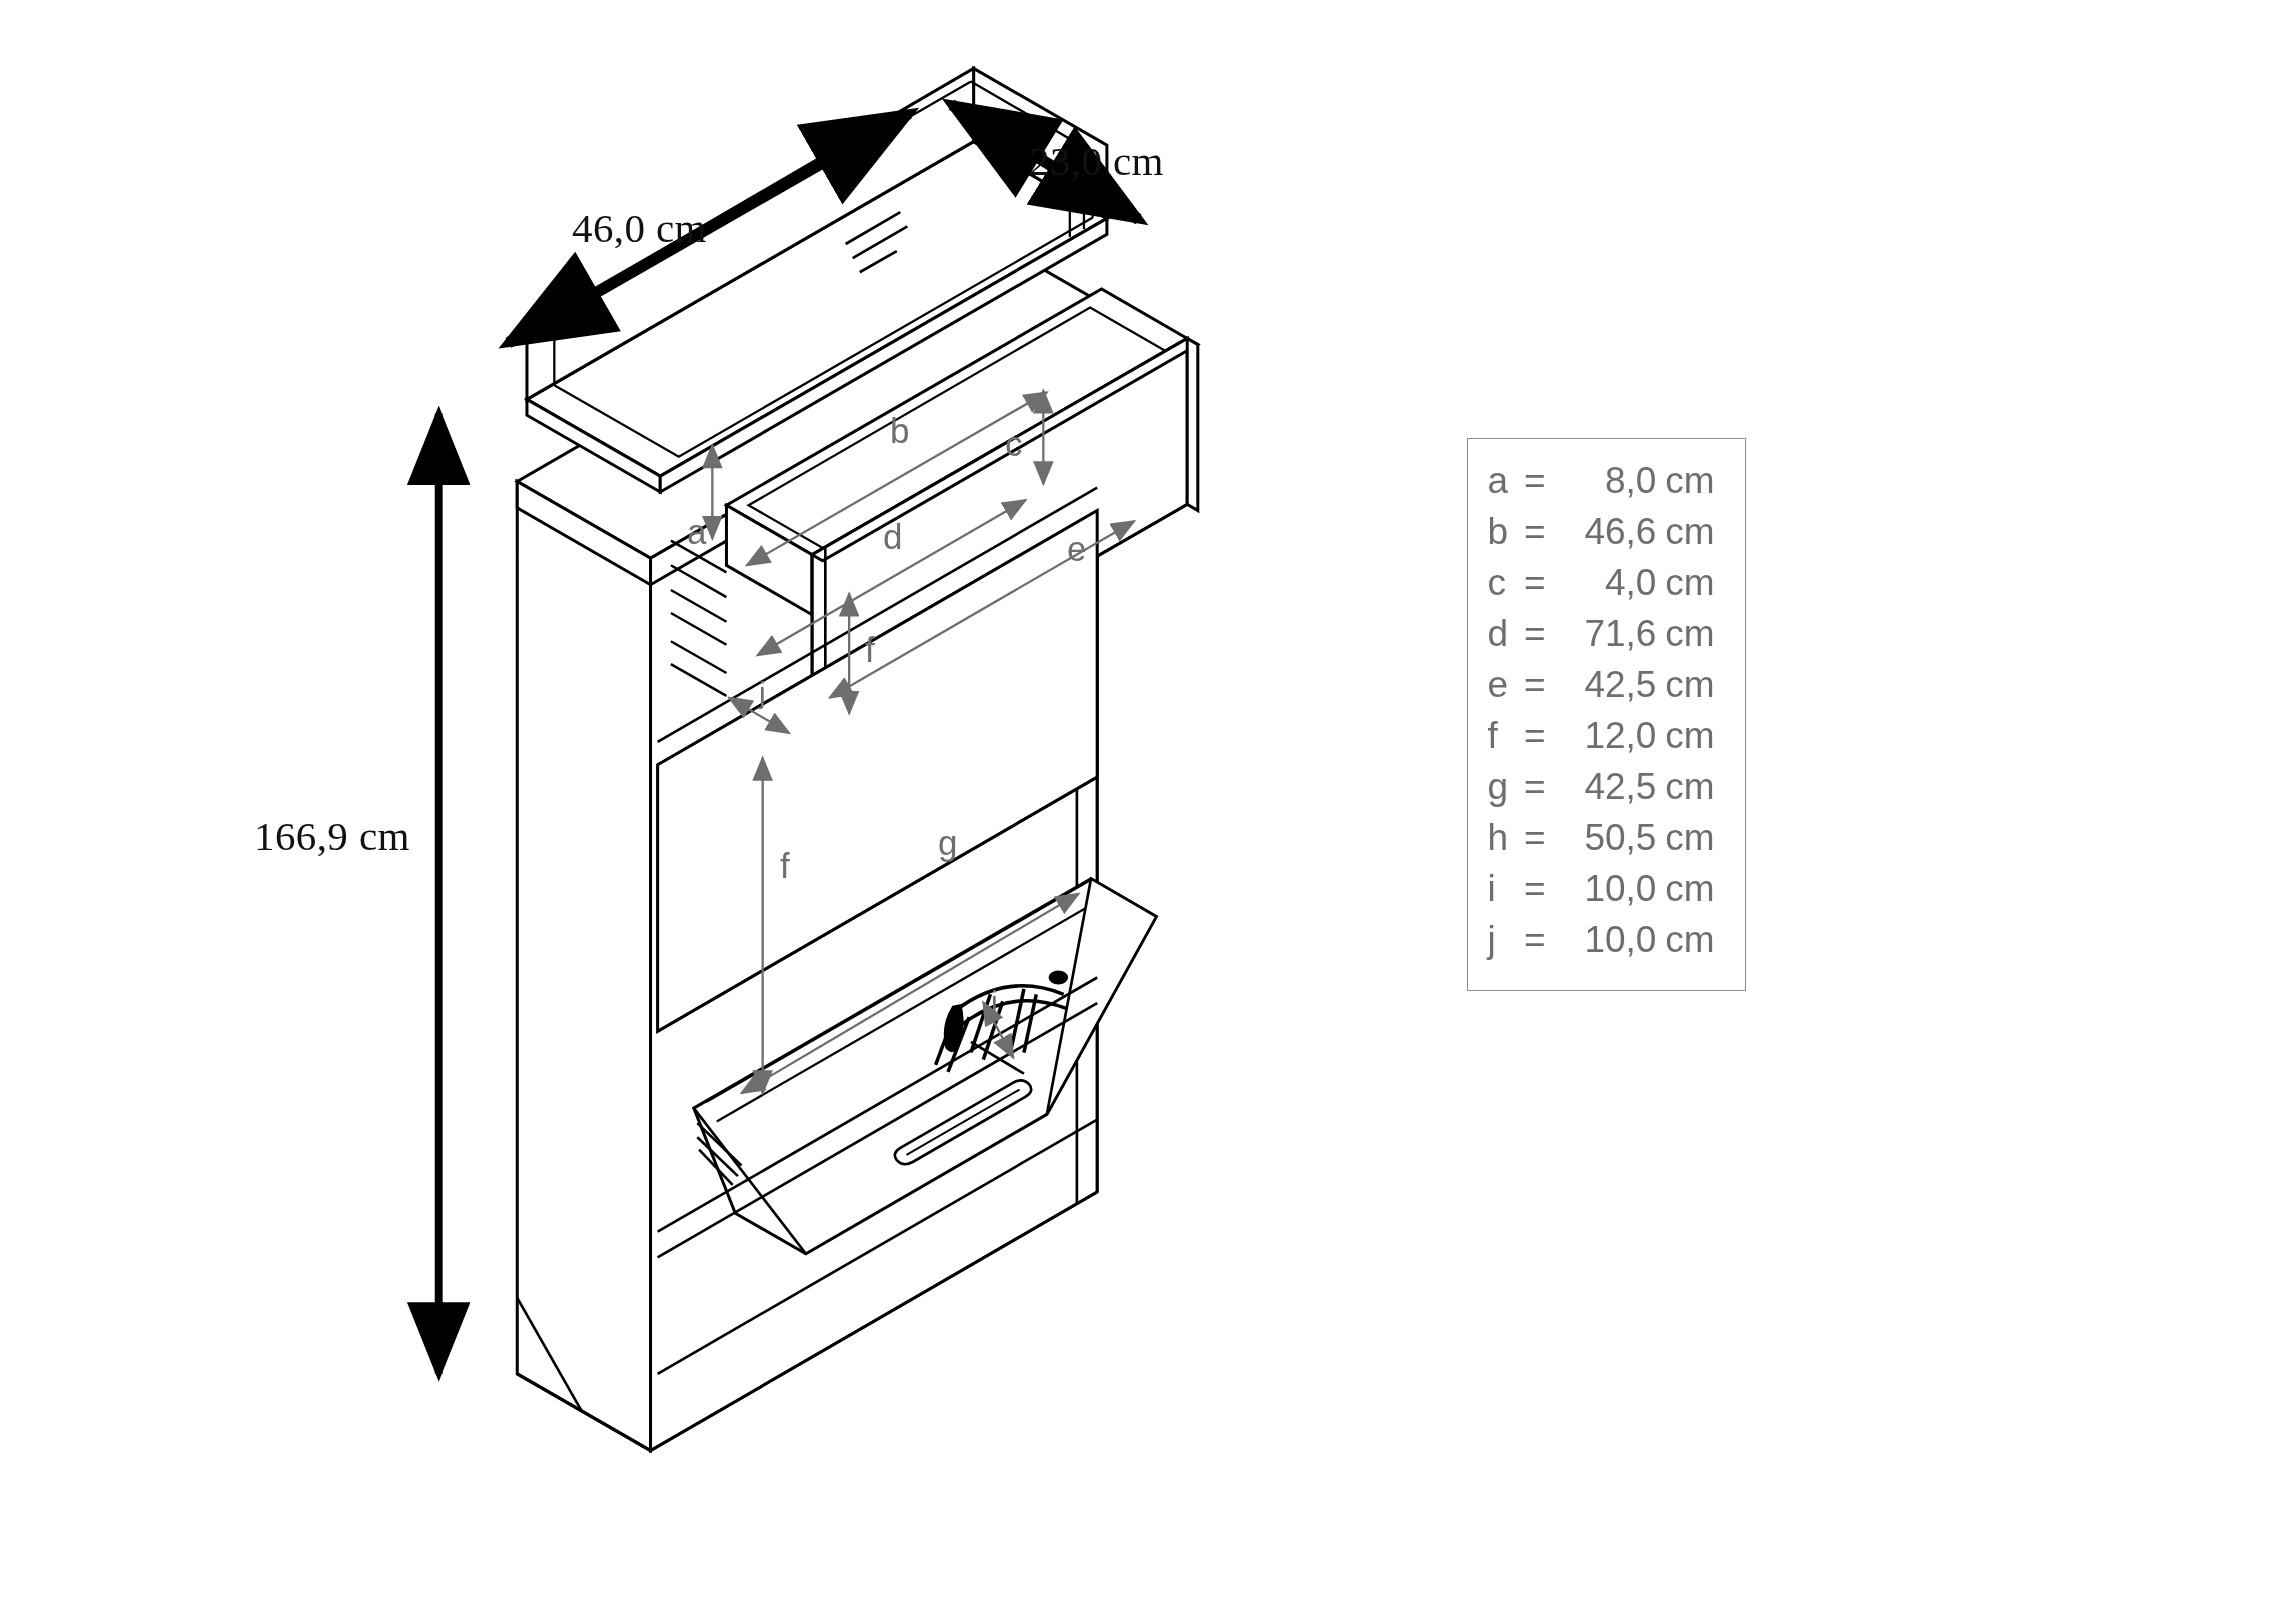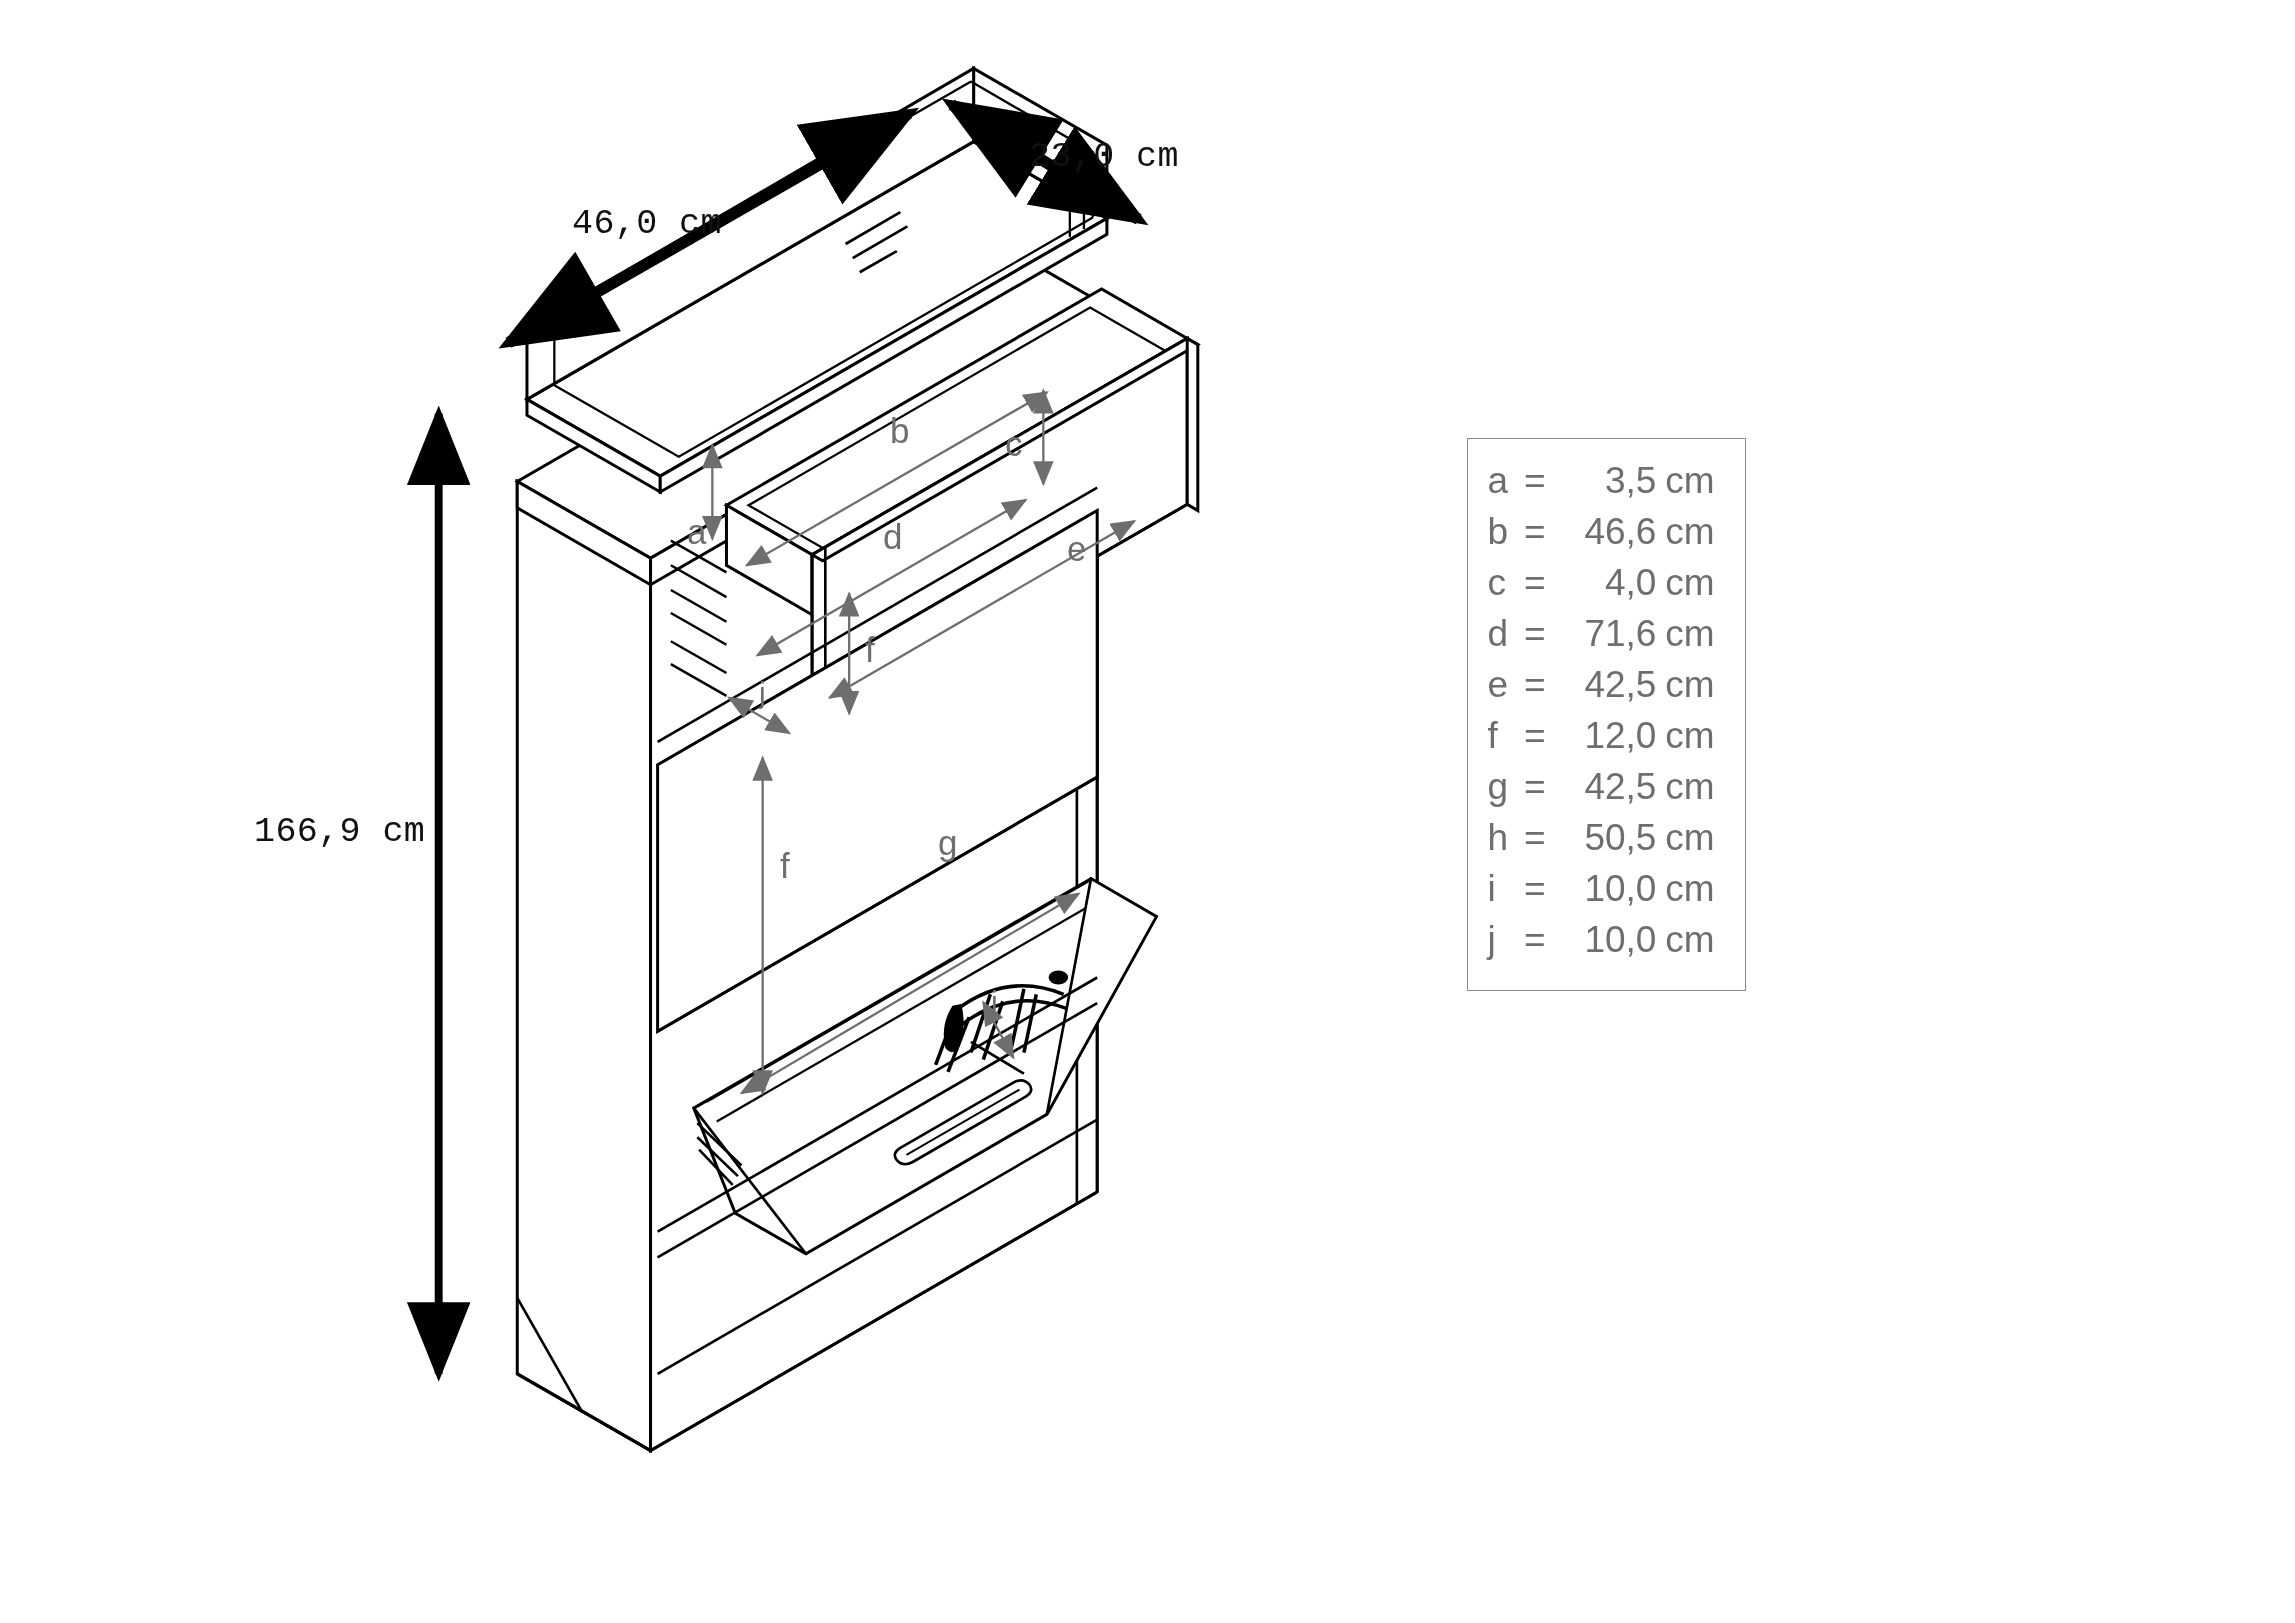--- a/index.html
+++ b/index.html
@@ -8,22 +8,22 @@
     width:2295px;height:1624px;position:relative;overflow:hidden;
     font-family:"Liberation Sans","DejaVu Sans",sans-serif;
     -webkit-font-smoothing:antialiased;
   }
   #stage{position:absolute;left:0;top:0;width:2295px;height:1624px;}
   svg.layer{position:absolute;left:0;top:0;width:2295px;height:1624px;overflow:visible;}
 
   
   .dim-outer{
     position:absolute;
-    font-family:Liberation Mono, monospace;
-    font-size:35px;color:#111111;white-space:nowrap;letter-spacing:0.4px;
+    font-family:Liberation Serif, serif;
+    font-size:41px;color:#111111;white-space:nowrap;letter-spacing:0.4px;
   }
 
   
   #legend{
     position:absolute;left:1467px;top:438px;width:279px;height:553px;
     border:1.8px solid #8b8b8b;background:#ffffff;box-sizing:border-box;
     padding:16px 0 0 0;
   }
   .legend-row{
     display:flex;align-items:baseline;
@@ -236,21 +236,21 @@
   <div class="lab" style="left:865px;top:632px;">f</div>
   <div class="lab small" style="left:759px;top:678px;">j</div>
   <div class="lab" style="left:780px;top:848px;">f</div>
   <div class="lab" style="left:938px;top:825px;">g</div>
   <div class="lab small" style="left:991px;top:987px;">i</div>
 
   <div id="legend">
     <div class="legend-row">
       <span class="lg-key">a</span>
       <span class="lg-eq">=</span>
-      <span class="lg-val">3,5</span>
+      <span class="lg-val">8,0</span>
       <span class="lg-unit">cm</span>
     </div>
     <div class="legend-row">
       <span class="lg-key">b</span>
       <span class="lg-eq">=</span>
       <span class="lg-val">46,6</span>
       <span class="lg-unit">cm</span>
     </div>
     <div class="legend-row">
       <span class="lg-key">c</span>

